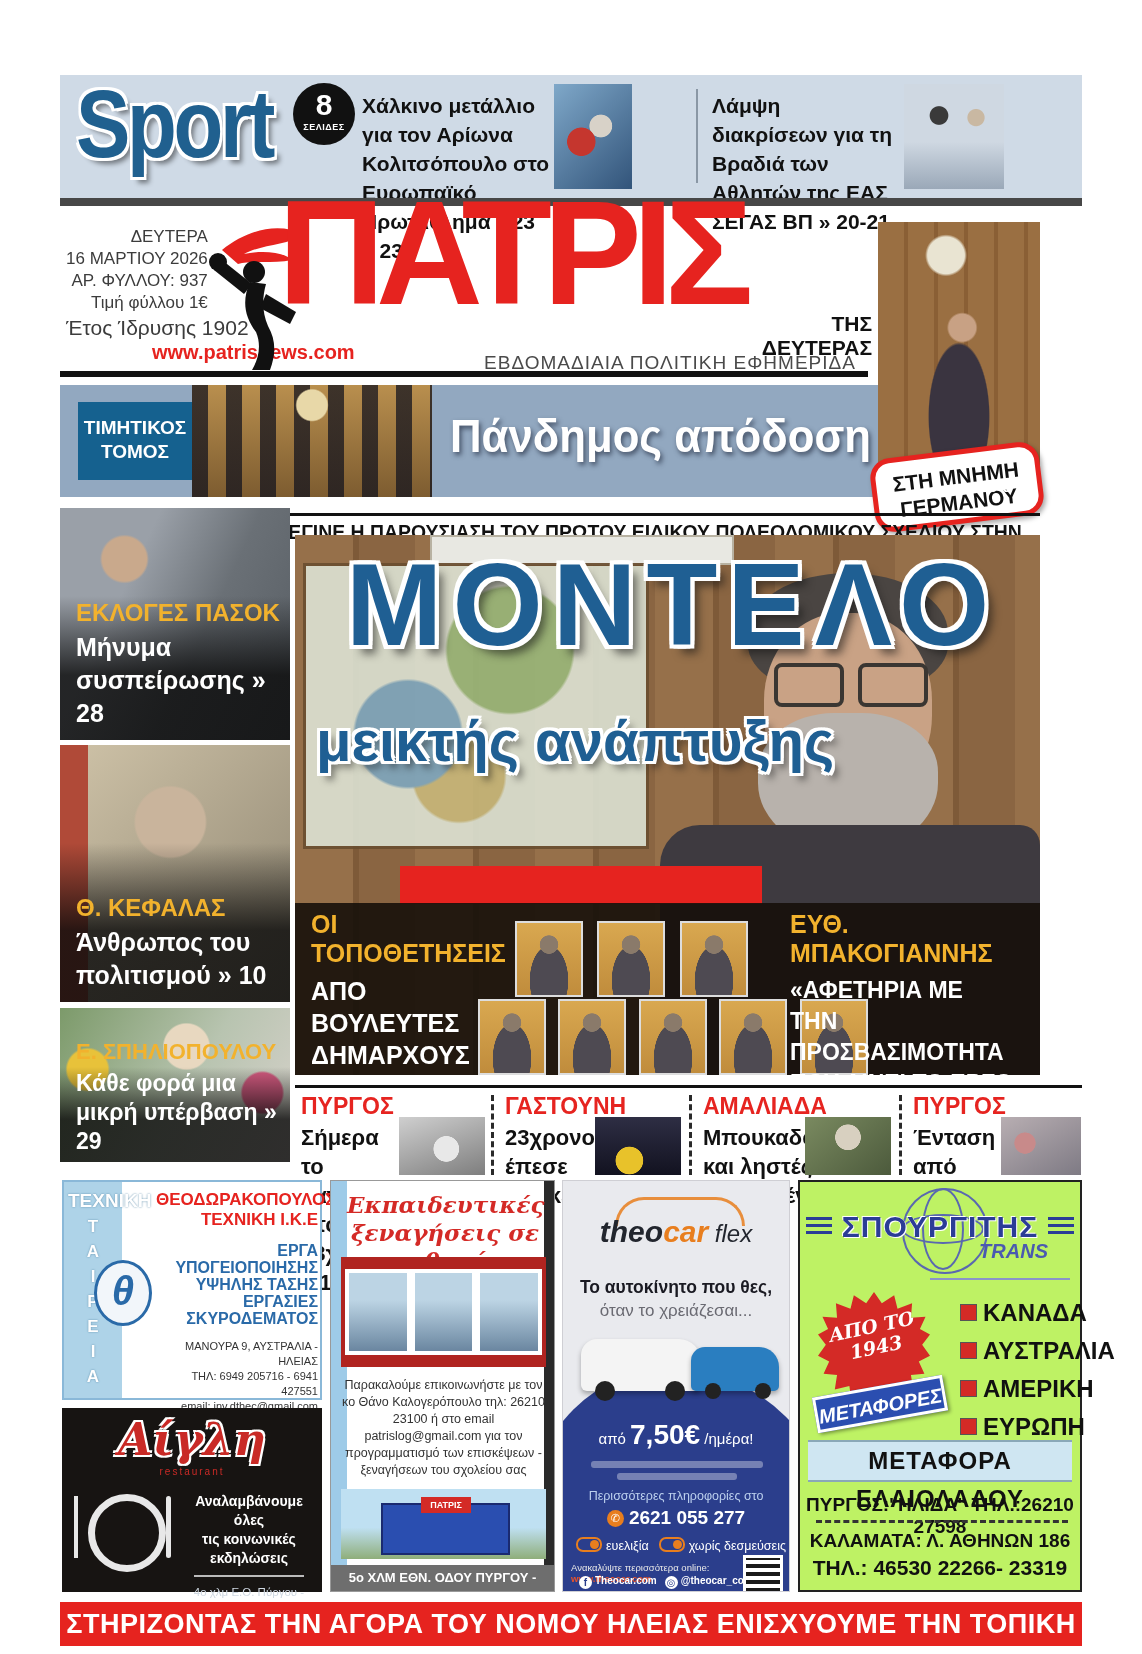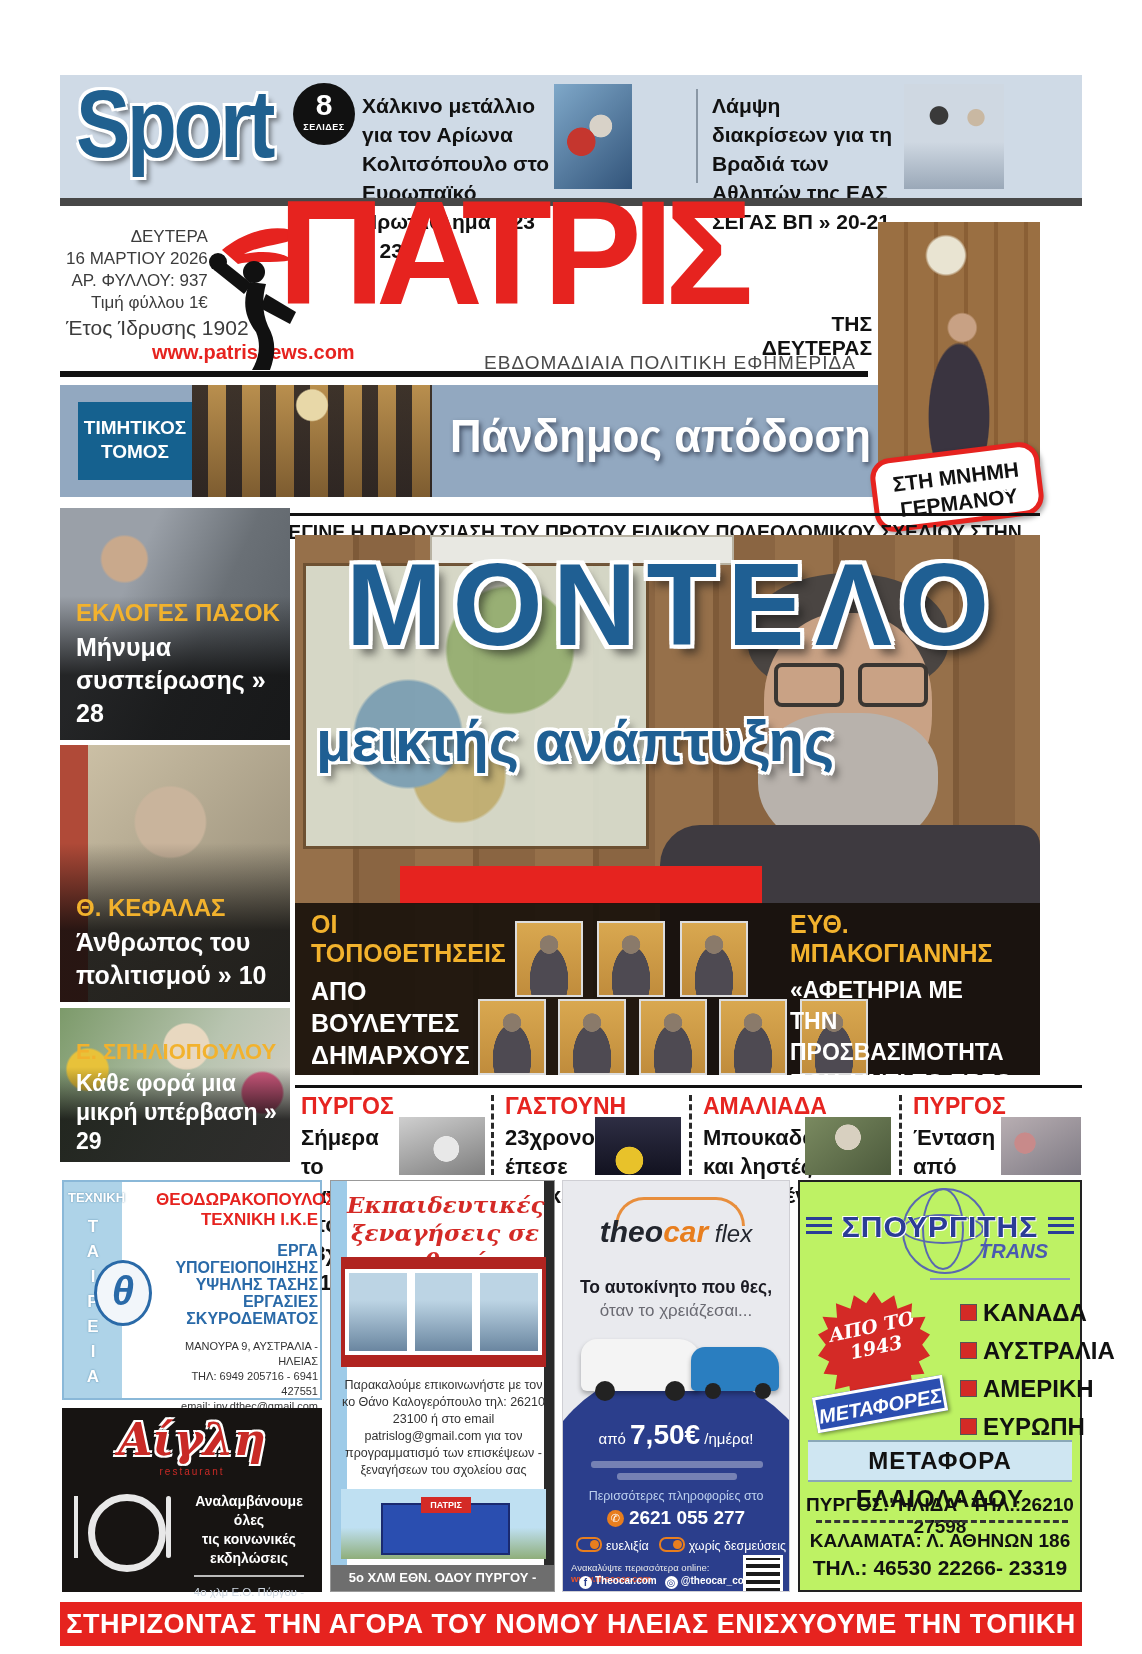--- a/index.html
+++ b/index.html
@@ -133,21 +133,21 @@
   .nph{position:absolute;top:24px;width:86px;height:58px;}
   .nph1{background:radial-gradient(circle at 55% 55%,#e8e8e8 22%,transparent 23%),linear-gradient(160deg,#cfcfcf,#7e7e7e);}
   .nph2{background:radial-gradient(circle at 40% 75%,#e8c22a 20%,transparent 21%),linear-gradient(180deg,#2e2e44,#121220);}
   .nph3{background:radial-gradient(circle at 50% 35%,#d8d0c0 22%,transparent 23%),linear-gradient(140deg,#7a8a60,#4c5a3c);}
   .nph4{background:radial-gradient(circle at 30% 45%,#c88a8a 16%,transparent 17%),linear-gradient(150deg,#b8aeb2,#7e7a84);}
 
   
   .ad{box-sizing:border-box;}
   .ad-tech{left:62px;top:1180px;width:260px;height:220px;border:2px solid #8ab8d8;background:#fff;}
   .tech-strip{position:absolute;left:0;top:0;width:58px;height:100%;background:#aed3e8;}
-  .tech-top{position:absolute;left:4px;top:8px;width:52px;text-align:center;font-size:13px;font-weight:bold;color:#fff;
+  .tech-top{position:absolute;left:4px;top:8px;width:52px;text-align:center;font-size:19px;font-weight:bold;color:#fff;
      text-shadow:0 0 2px #5a8aa8;}
   .tech-vert{position:absolute;left:0px;top:32px;width:58px;text-align:center;font-size:17px;font-weight:bold;color:#fff;
      line-height:25px;text-shadow:0 0 2px #5a8aa8;white-space:pre-line;}
   .tech-logo{position:absolute;left:30px;top:78px;width:52px;height:60px;border-radius:50%;background:#f2f6fa;
      border:3px solid #2a6aa8;color:#2a6aa8;font-size:40px;font-weight:bold;text-align:center;line-height:56px;font-style:italic;}
   .tech-main{position:absolute;left:92px;top:8px;width:162px;text-align:right;}
   .tech-title{font-size:17px;font-weight:bold;color:#e6231f;line-height:20px;}
   .tech-serv{margin-top:12px;font-size:16px;font-weight:bold;color:#2a6aa8;line-height:17px;}
   .tech-addr{margin-top:12px;font-size:11px;color:#333;line-height:15px;}
 

